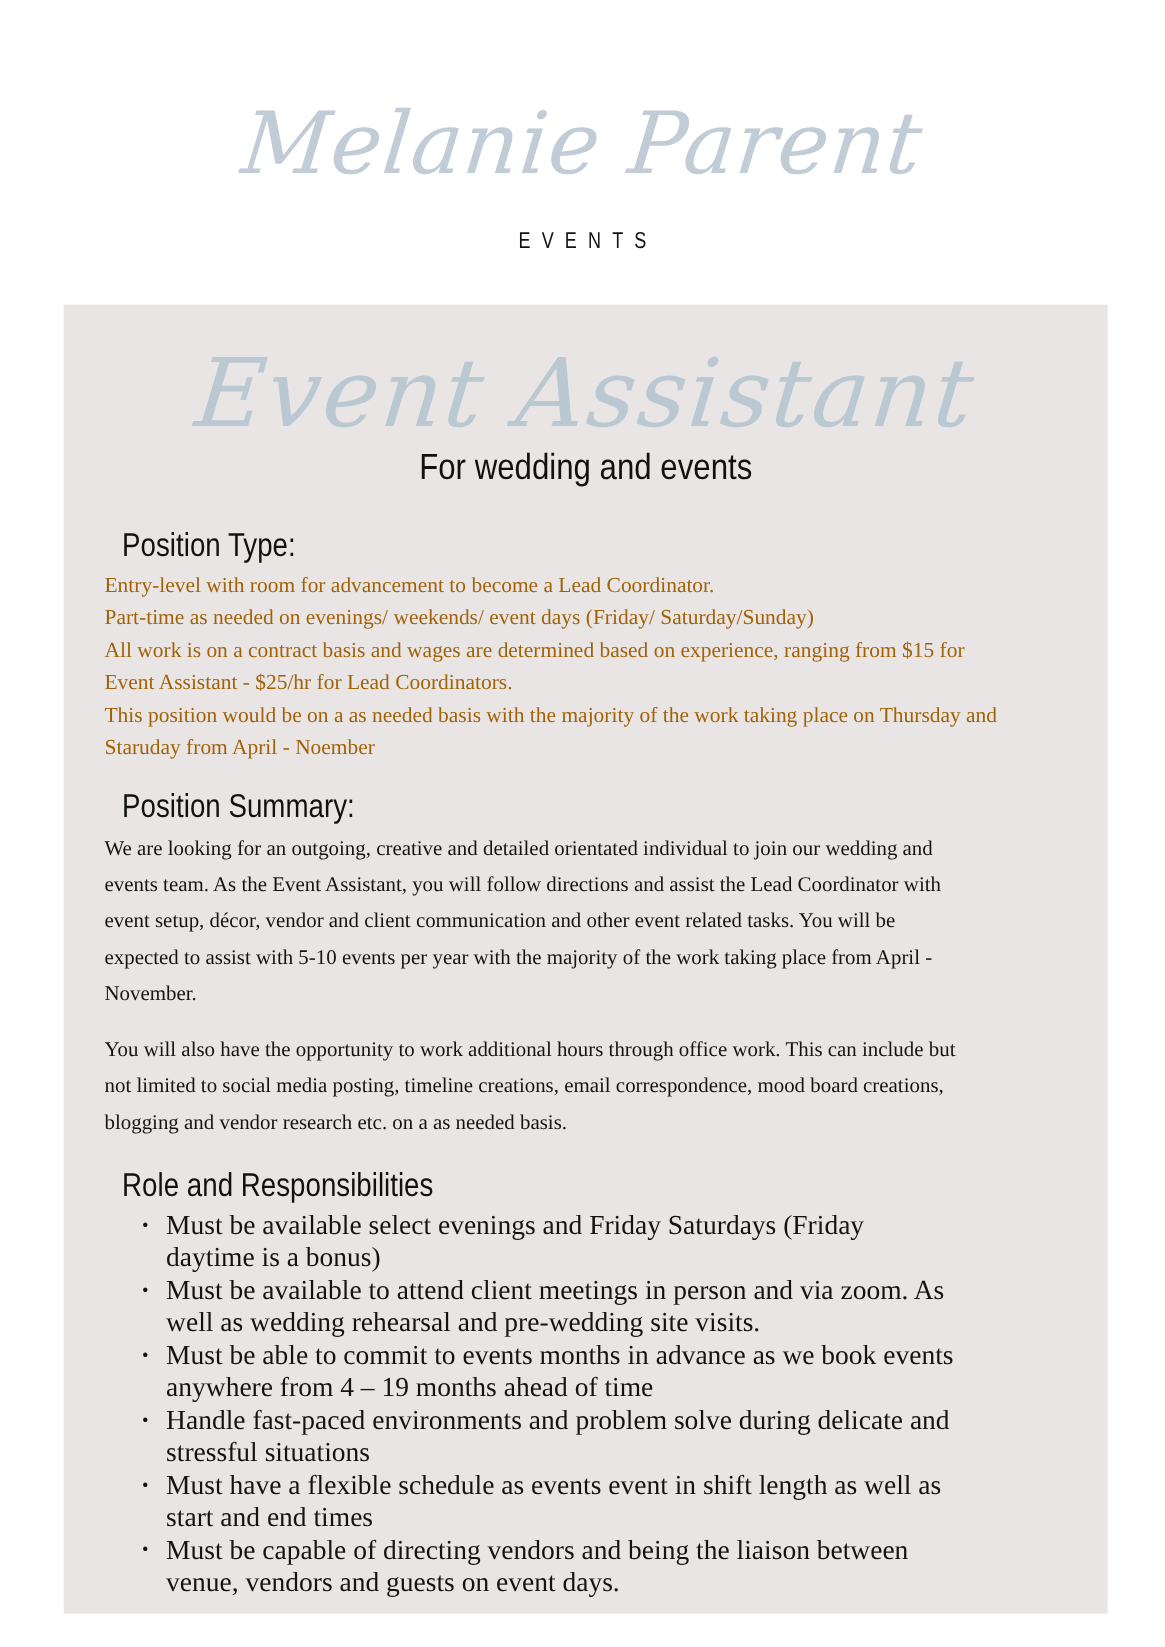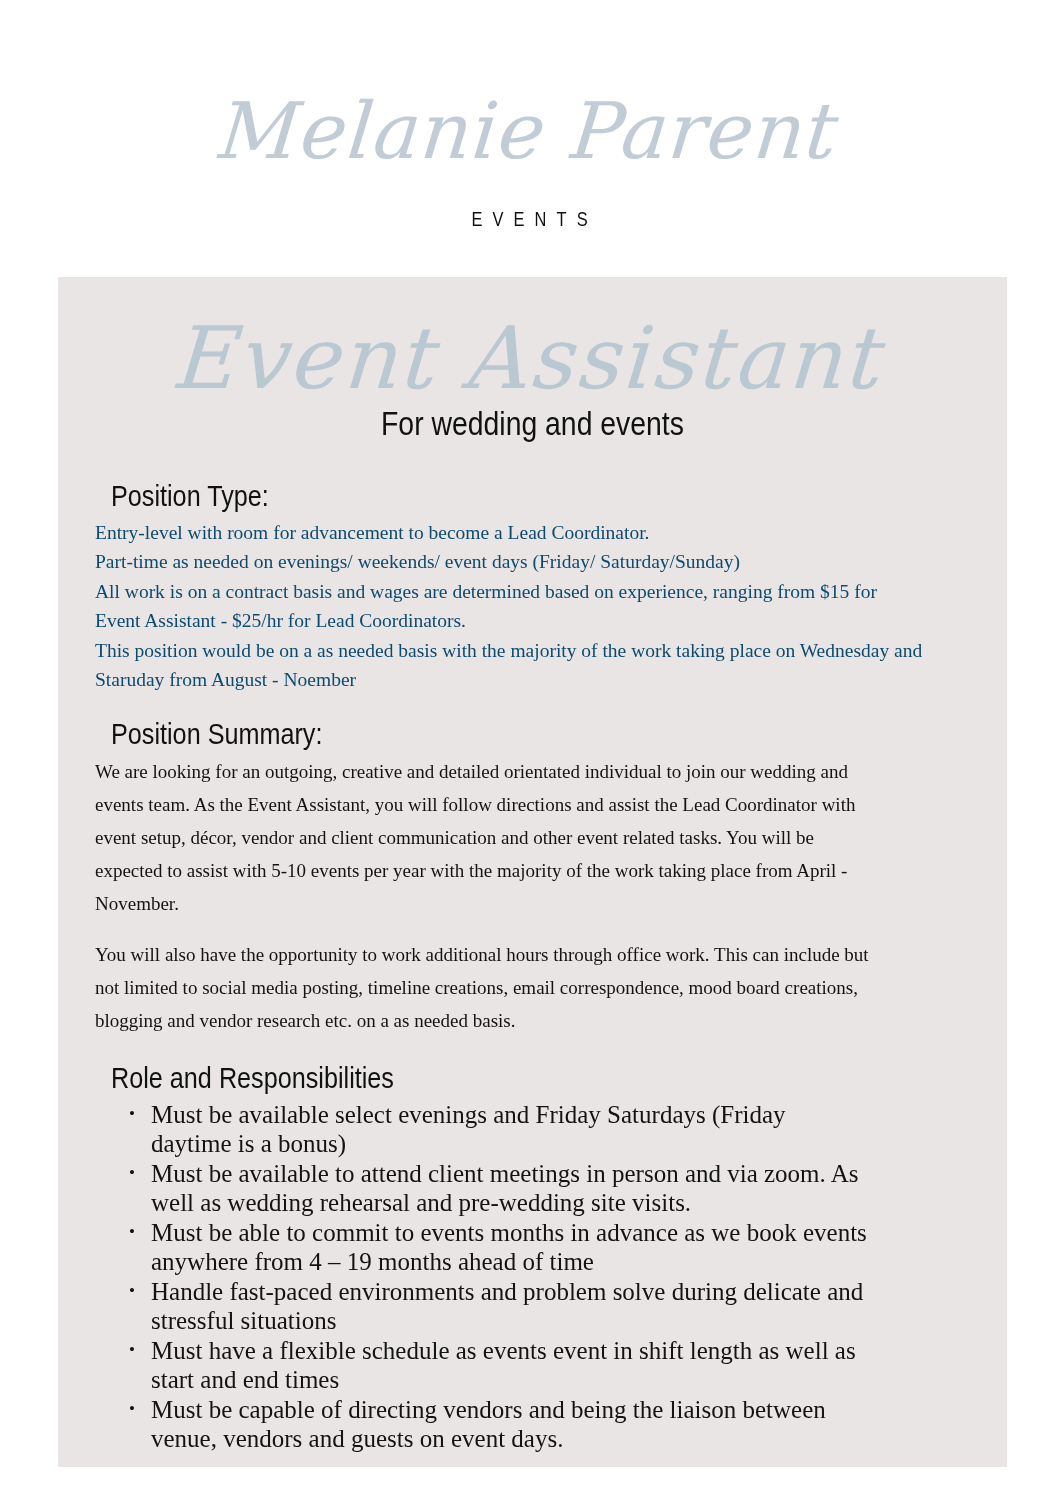--- a/index.html
+++ b/index.html
@@ -113,21 +113,21 @@
     transform: scaleX(0.84);
     transform-origin: left center;
   }
 
   .body-block {
     margin: 0 0 0 37px;
     padding-right: 42px;
     font-family: "Liberation Serif", serif;
     font-size: 19.5px;
     line-height: 29.5px;
-    color: #0c4a6e;
+    color: #a16207;
   }
   .body-block p {
     margin: 0;
   }
   .body-line {
     display: block;
     white-space: nowrap;
   }
 
   .summary-block {
@@ -198,24 +198,24 @@
         <p>
             <span class="body-line">Part-time as needed on evenings/ weekends/ event days (Friday/ Saturday/Sunday)</span>
           </p>
         <p>
             <span class="body-line">All work is on a contract basis and wages are determined based on experience, ranging from $15 for</span>
           </p>
         <p>
             <span class="body-line">Event Assistant - $25/hr for Lead Coordinators.</span>
           </p>
         <p>
-            <span class="body-line">This position would be on a as needed basis with the majority of the work taking place on Wednesday and</span>
-          </p>
-        <p>
-            <span class="body-line">Staruday from August - Noember</span>
+            <span class="body-line">This position would be on a as needed basis with the majority of the work taking place on Thursday and</span>
+          </p>
+        <p>
+            <span class="body-line">Staruday from April - Noember</span>
           </p>
       </div>
     </div>
 
     <div class="sp-summary">
       <div class="section-heading">Position Summary:</div>
       <div class="summary-block">
         <p>We are looking for an outgoing, creative and detailed orientated individual to join our wedding and events team. As the Event Assistant, you will follow directions and assist the Lead Coordinator with event setup, décor, vendor and client communication and other event related tasks. You will be expected to assist with 5-10 events per year with the majority of the work taking place from April - November.</p>
         <span class="gap"></span>
         <p>You will also have the opportunity to work additional hours through office work. This can include but not limited to social media posting, timeline creations, email correspondence, mood board creations, blogging and vendor research etc. on a as needed basis.</p>

